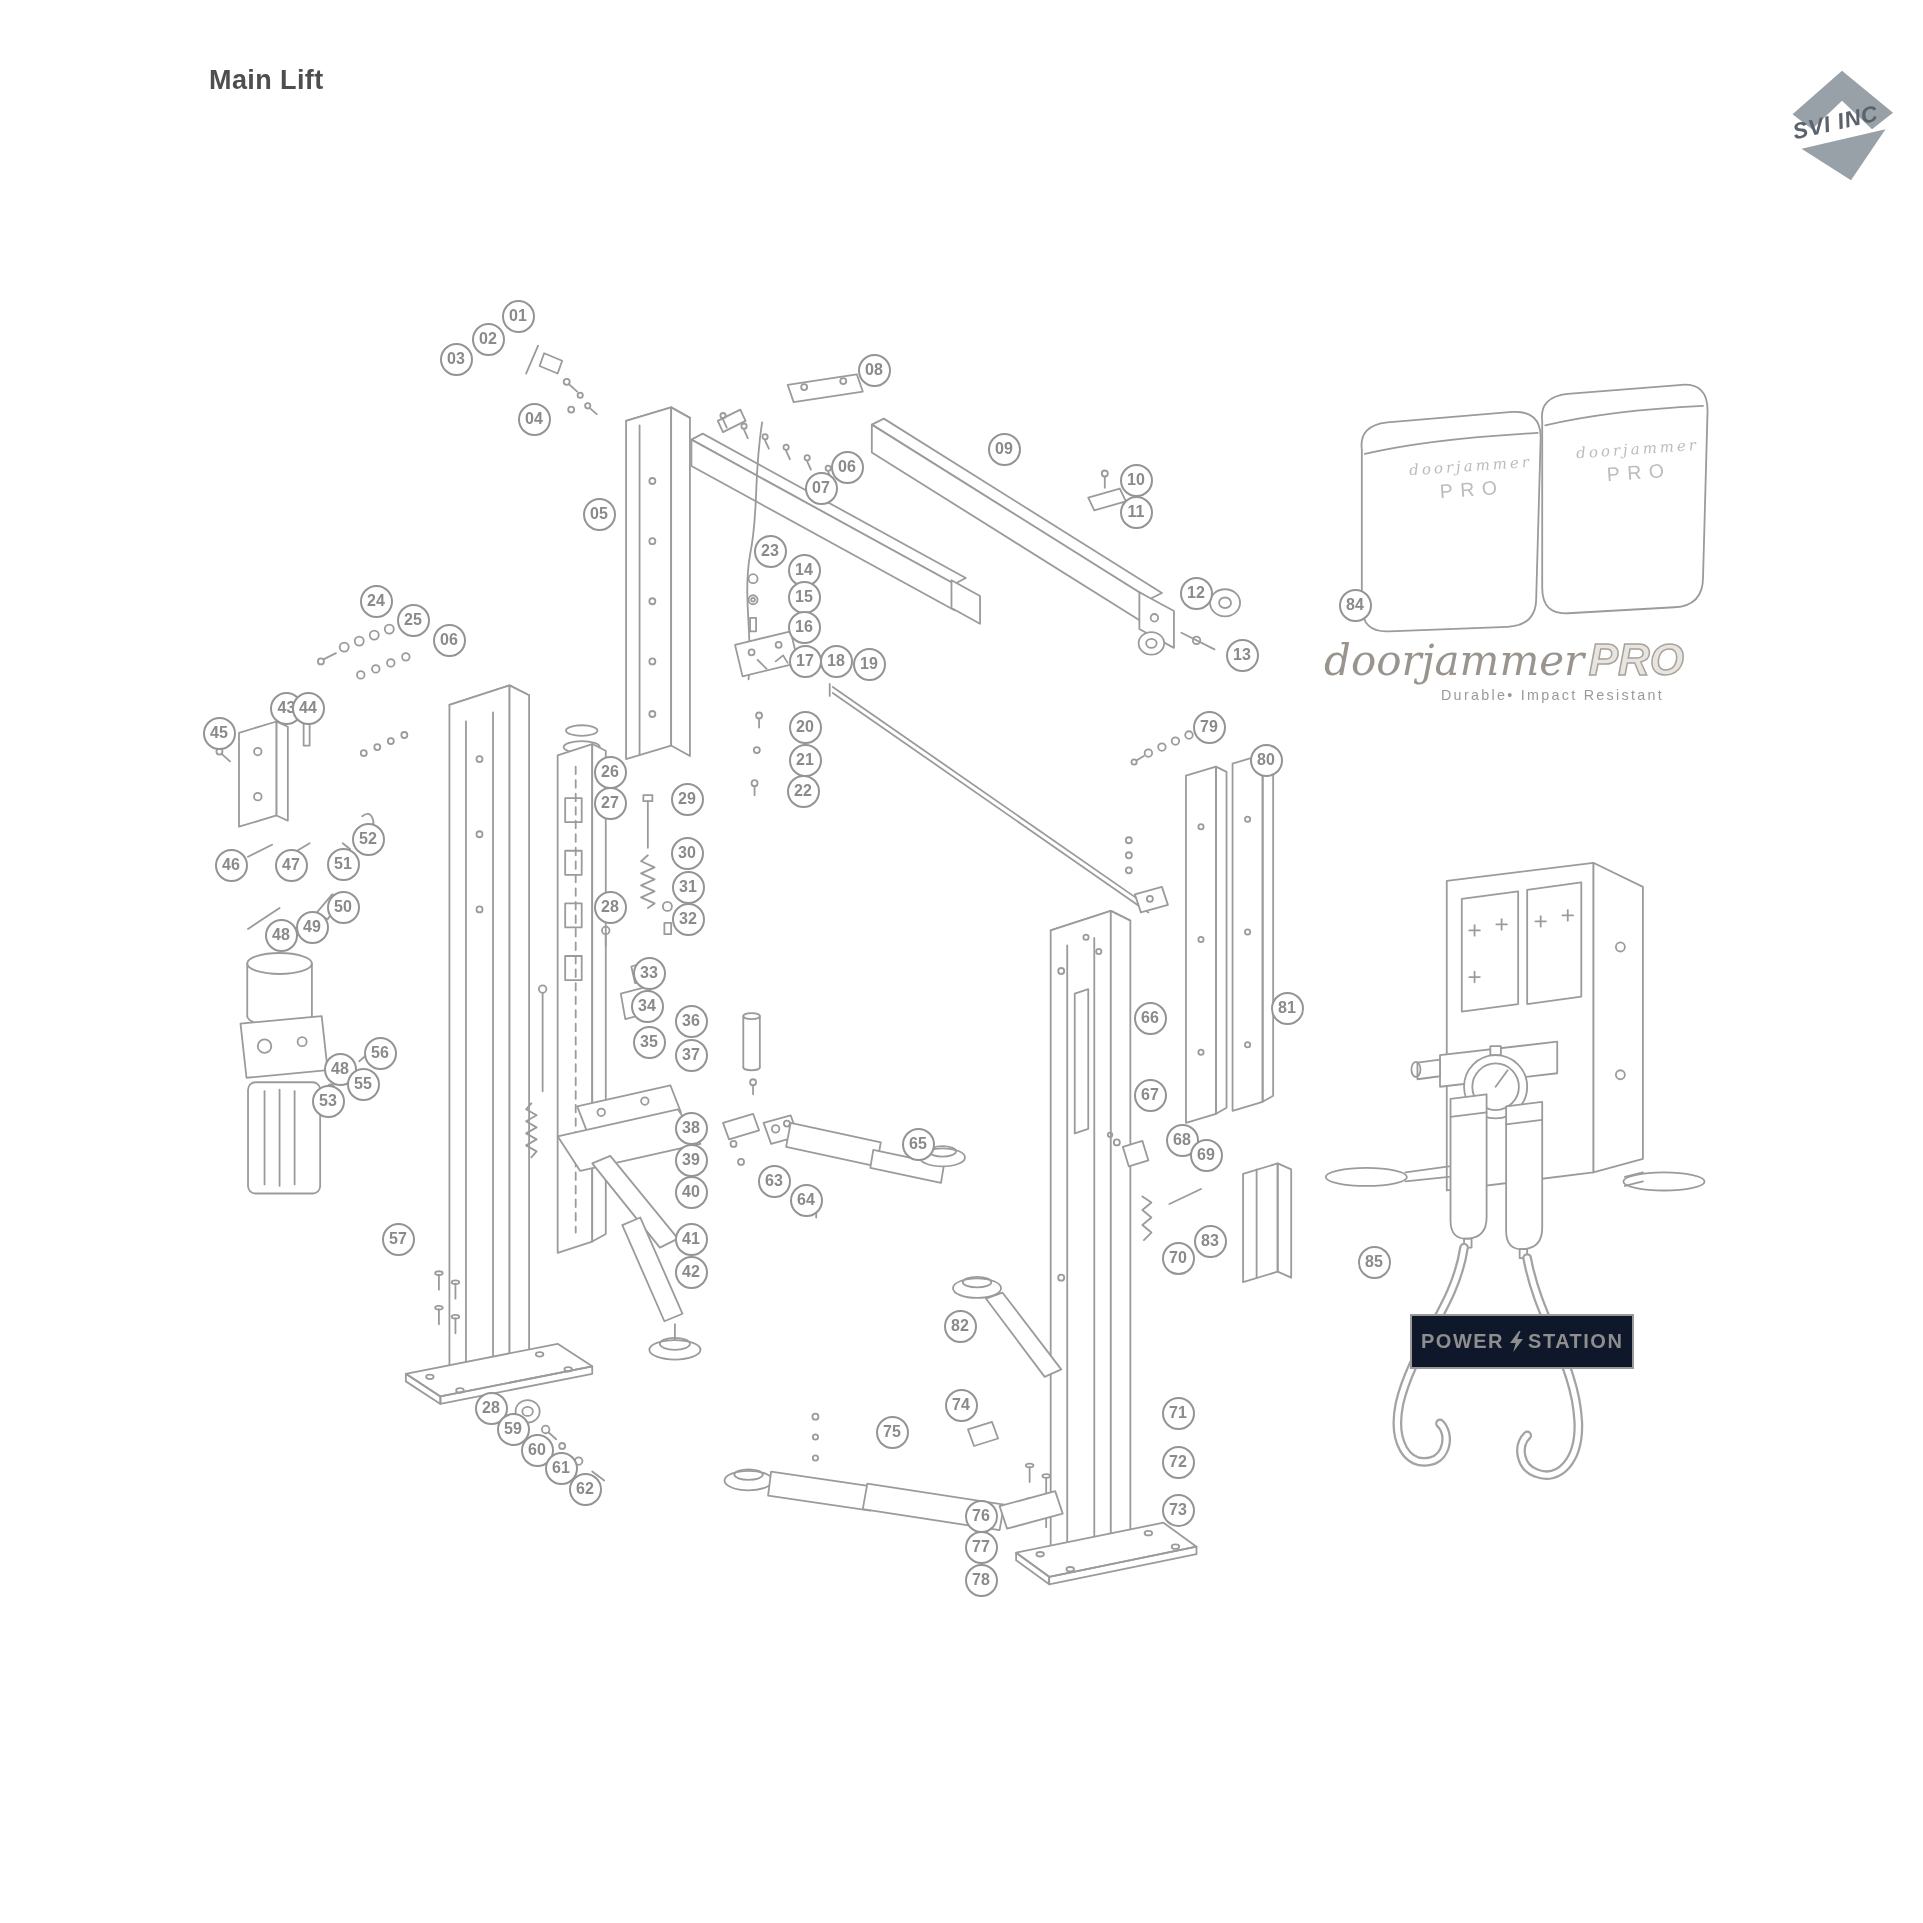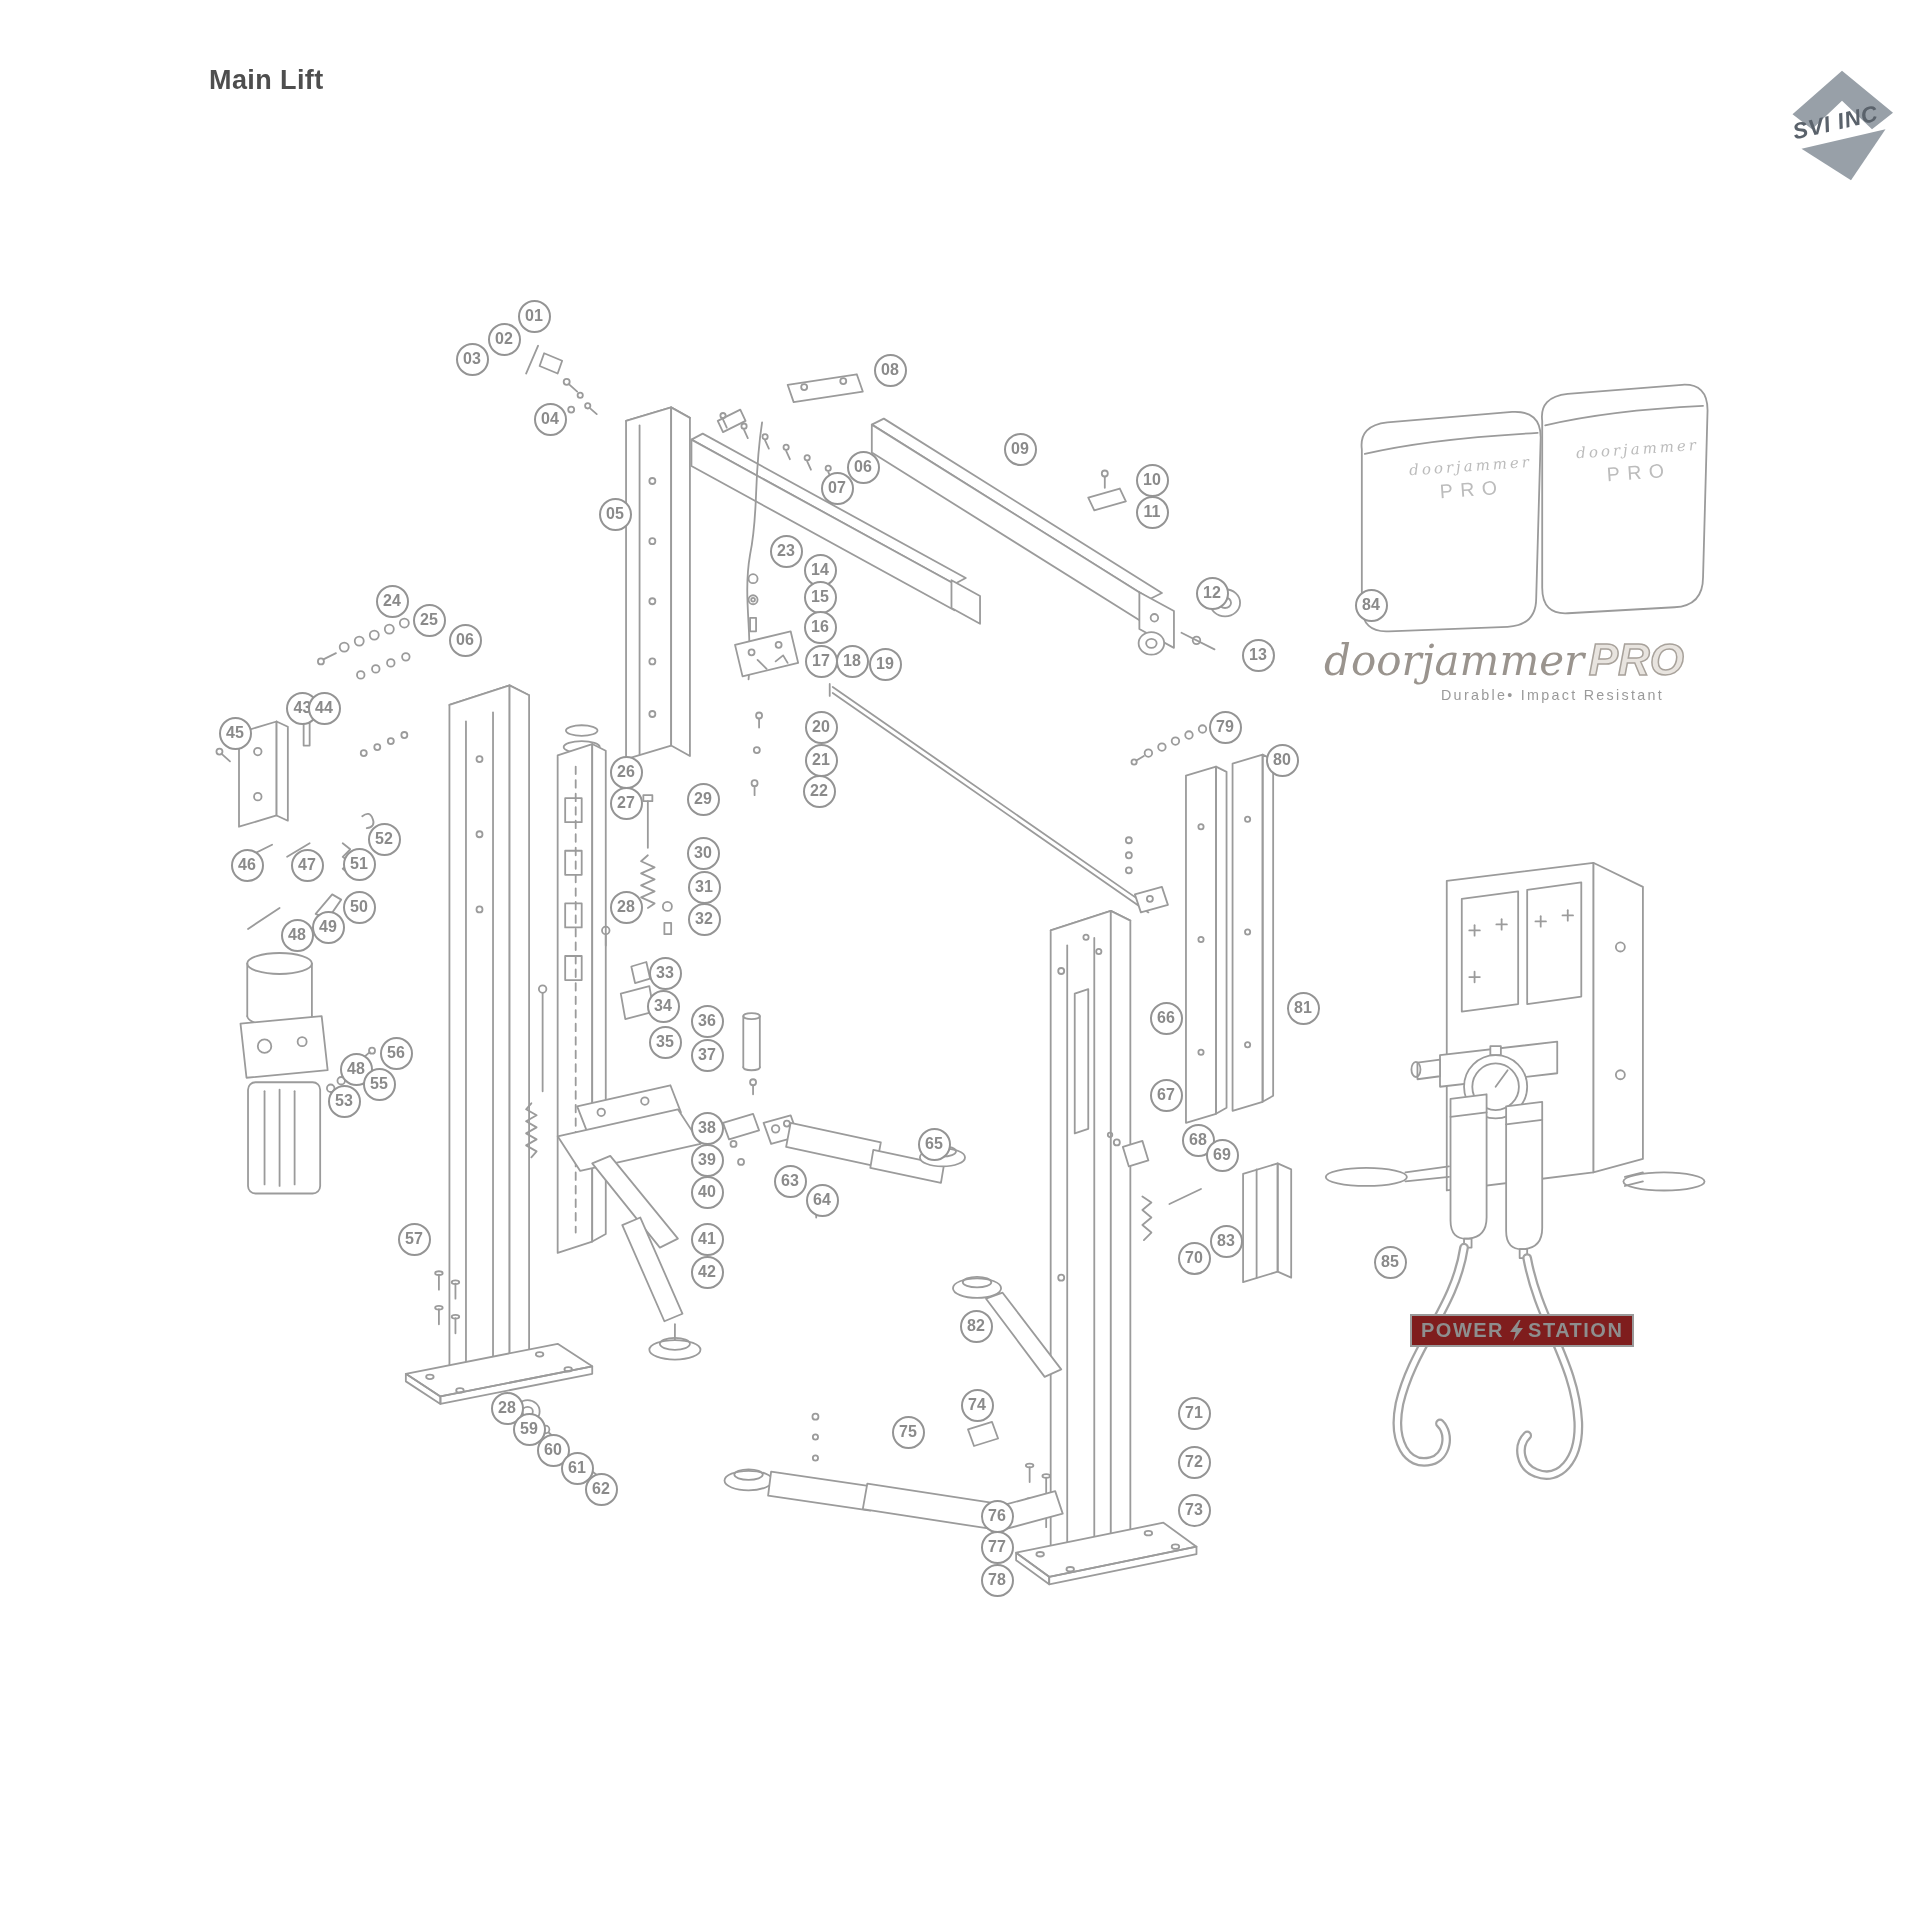--- a/index.html
+++ b/index.html
@@ -18,22 +18,22 @@
   .svi-text{position:absolute;left:6px;top:50px;width:113px;text-align:center;transform:rotate(-13deg);
             font-style:italic;font-weight:bold;font-size:22.5px;color:#5a626b;letter-spacing:0.8px;}
   .panel-label{position:absolute;text-align:center;transform:rotate(-4deg);color:#bcbcbc;z-index:3;}
   .panel-label .dj{font-family:"DejaVu Serif",serif;font-style:italic;font-size:15px;letter-spacing:3px;}
   .panel-label .pro{font-size:19.5px;letter-spacing:7.5px;margin-top:3px;}
   .dj-logo{position:absolute;left:1324px;top:635px;width:361px;z-index:3;}
   .dj-script{font-family:"DejaVu Serif",serif;font-style:italic;font-size:42px;color:#9a948e;}
   .dj-pro{font-style:italic;font-weight:bold;font-size:44px;color:#e8e4df;-webkit-text-stroke:1.5px #a8a29b;margin-left:4.5px;}
   .dj-tagline{font-size:14.3px;color:#9a9a9a;letter-spacing:2.3px;margin-top:1.5px;margin-left:117px;}
   .ps-label{position:absolute;left:1410px;top:1314px;border:2.3px solid #9a9a9a;color:#8e8e8e;
-            font-weight:bold;font-size:20px;letter-spacing:1.5px;padding:3px 9px;display:flex;
-            align-items:center;gap:4.5px;background:#7f1d1d;z-index:4;}
+            font-weight:bold;font-size:20px;letter-spacing:1.5px;padding:14px 9px;display:flex;
+            align-items:center;gap:4.5px;background:#0f172a;z-index:4;}
 </style>
 </head>
 <body>
 
 <div class="page">
 
   <div class="title">Main Lift</div>
 
   <div class="svi-logo">
     <svg width="135" height="128" viewBox="2360 80 180 170">
@@ -427,21 +427,21 @@
   </div>
 
   <div class="ps-label">
     <span>POWER</span>
     <svg width="15" height="21" viewBox="0 0 16 26">
       <polygon points="11,0 0,15 7,15 4,26 16,10 9,10 13,0" fill="#8e8e8e"></polygon>
     </svg>
     <span>STATION</span>
   </div>
 
-  <div style="position:absolute;left:16px;top:0;width:1861px;height:1924px;">
+  <div style="position:absolute;left:0;top:0;width:1861px;height:1924px;">
       <div class="callout" style="left: 518px; top: 316px;">01</div>
       <div class="callout" style="left: 488px; top: 339px;">02</div>
       <div class="callout" style="left: 456px; top: 359px;">03</div>
       <div class="callout" style="left: 534px; top: 419px;">04</div>
       <div class="callout" style="left: 599px; top: 514px; text-align: center;">05</div>
       <div class="callout" style="left: 847px; top: 467px;">06</div>
       <div class="callout" style="left: 821px; top: 488px;">07</div>
       <div class="callout" style="left: 874px; top: 370px;">08</div>
       <div class="callout" style="left: 1004px; top: 449px;">09</div>
       <div class="callout" style="left: 1136px; top: 480px;">10</div>

